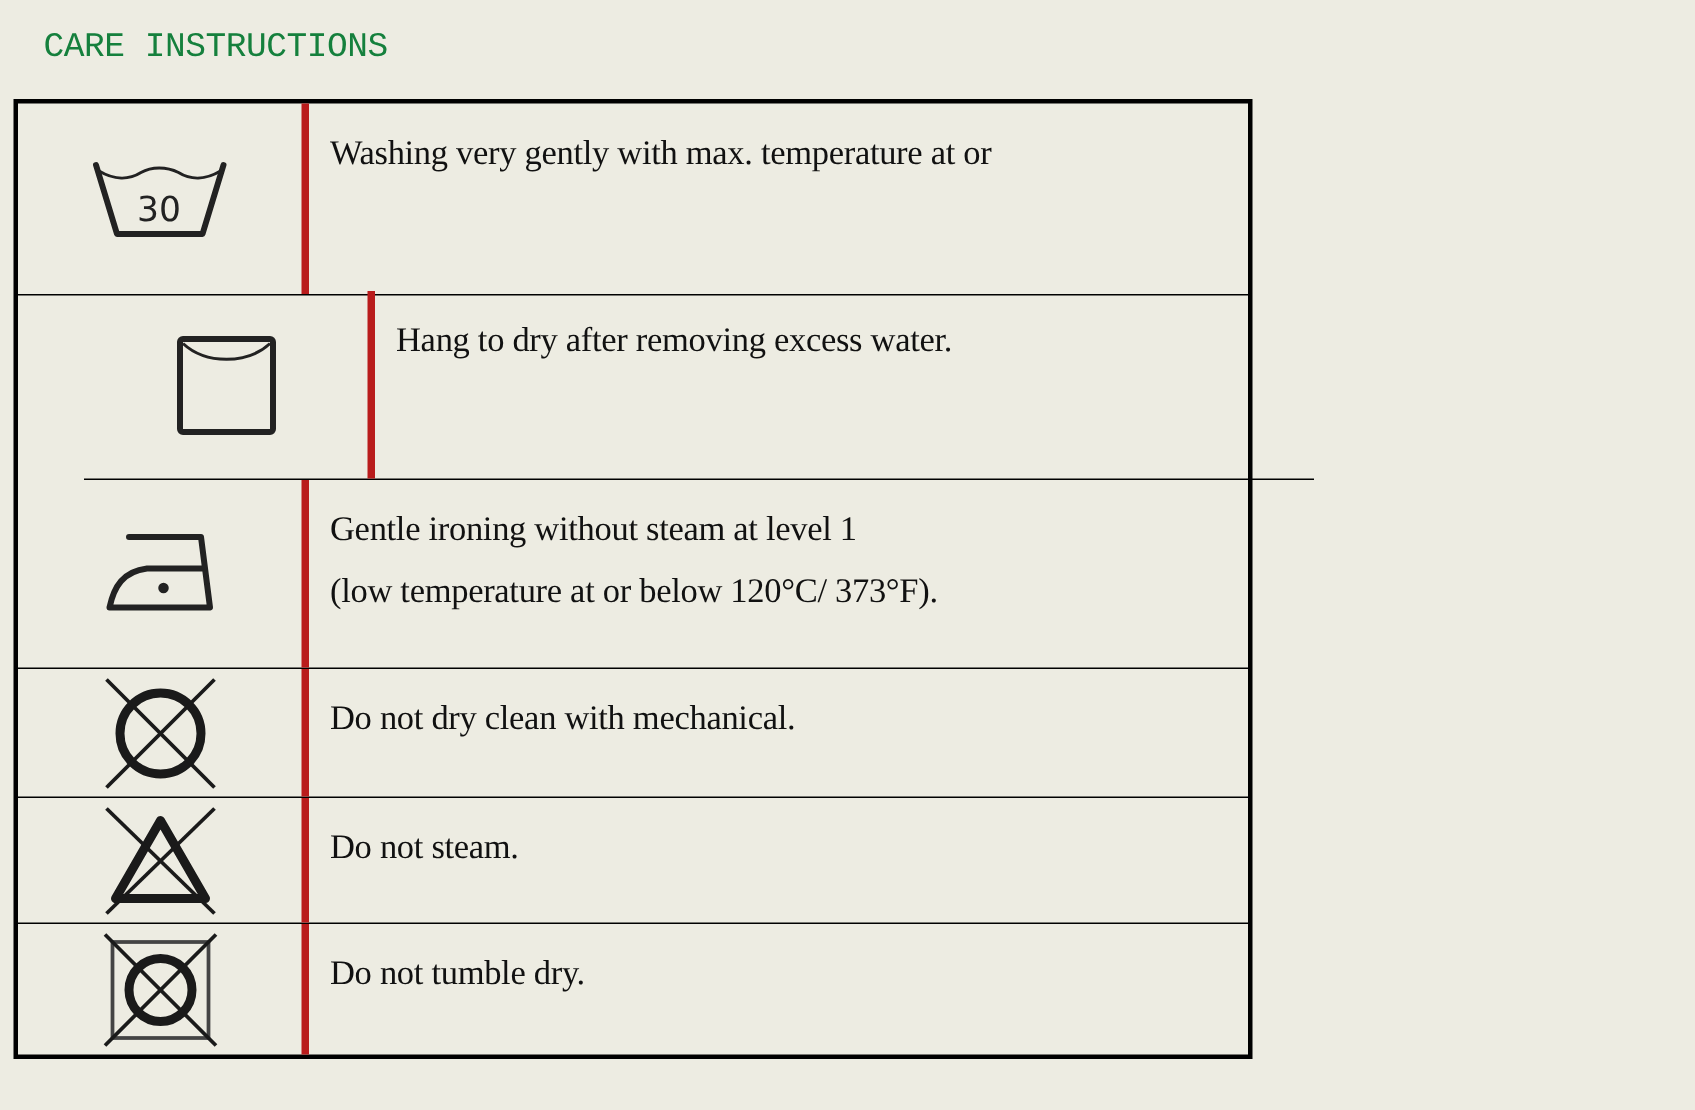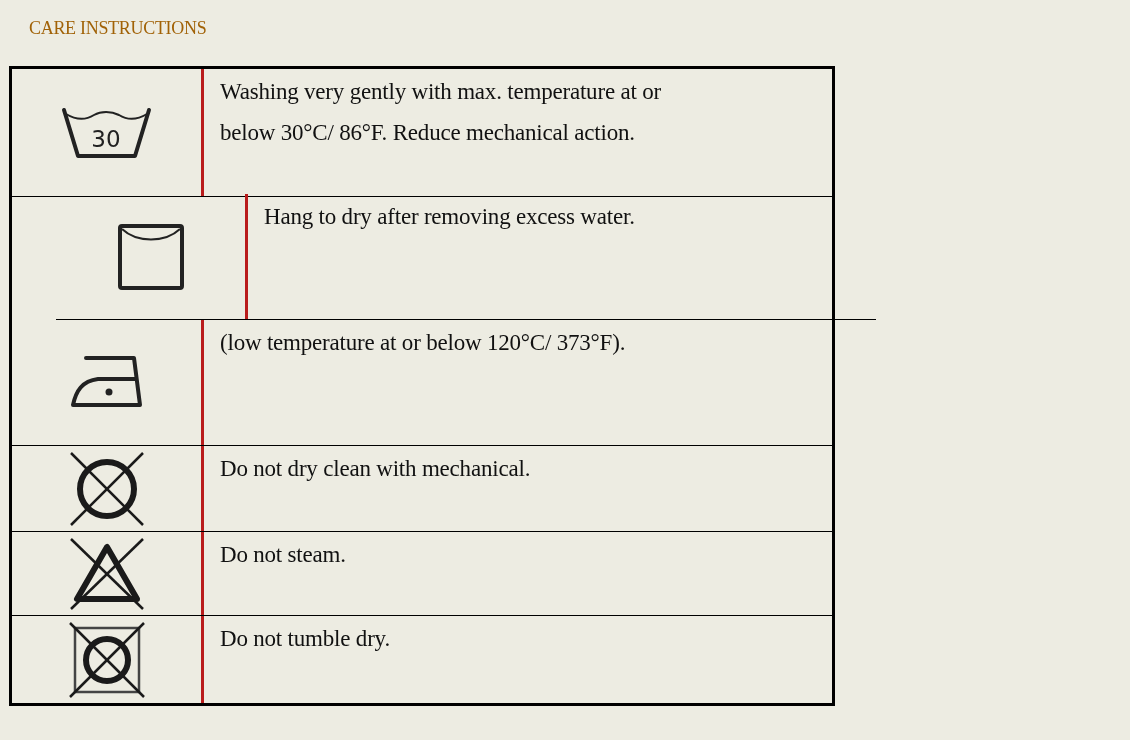--- a/index.html
+++ b/index.html
@@ -5,45 +5,45 @@
   html, body { margin: 0; padding: 0; }
   body {
     width: 1130px; height: 740px;
     background: #edece2;
     font-family: "Liberation Serif", "DejaVu Serif", serif;
     position: relative;
     overflow: hidden;
   }
   .title {
     position: absolute; left: 29px; top: 18px;
-    font-size: 18px; color: #a16207;
+    font-size: 23px; color: #15803d;
     letter-spacing: -0.3px;
-    font-family: Liberation Serif, serif;
+    font-family: Liberation Mono, monospace;
   }
   .care-table {
     position: absolute; left: 9px; top: 66px;
     width: 826px; height: 640px;
     border: 3px solid #000;
     box-sizing: border-box;
     border-collapse: collapse;
   }
   .row {
     position: absolute; left: 0; width: 820px;
     border-bottom: 1px solid #000;
     box-sizing: border-box;
   }
   .row.last { border-bottom: none; }
   .icon-cell {
     position: absolute; left: 0; top: 0; bottom: 0; width: 189px;
-    border-right: 3px solid #b91c1c;
+    border-right: 5px solid #b91c1c;
     display: flex; align-items: center; justify-content: center;
   }
   .text-cell {
     position: absolute; left: 190px; top: 0; right: 0; bottom: 0;
-    padding: 2px 0 0 18px;
+    padding: 12px 0 0 18px;
     font-size: 23px; color: #111;
     line-height: 41px;
     letter-spacing: -0.2px;
   }
   .text-cell .line { display: block; }
   svg { display: block; }
 </style>
 </head>
 <body>
 
@@ -54,21 +54,20 @@
   <div class="row" style="top:0;height:128px;">
     <div class="icon-cell">
       <svg width="92" height="54" viewBox="0 0 92 54">
         <path d="M3 4 L17 50 L74 50 L88 4" fill="none" stroke="#222" stroke-width="4" stroke-linejoin="round" stroke-linecap="round"></path>
         <path d="M5 8 C15 14, 25 14, 33 9 C40 5, 50 5, 58 9 C66 14, 76 14, 86 8" fill="none" stroke="#222" stroke-width="2"></path>
         <text x="45" y="41" text-anchor="middle" font-family="DejaVu Sans, sans-serif" font-size="23" fill="#222">30</text>
       </svg>
     </div>
     <div class="text-cell">
       <span class="line">Washing very gently with max. temperature at or</span>
-      <span class="line">below 30°C/ 86°F. Reduce mechanical action.</span>
     </div>
   </div>
 
   <div class="row" style="top:125px;height:126px;margin-left:44px;">
     <div class="icon-cell">
       <svg width="68" height="68" viewBox="0 0 68 68">
         <rect x="3" y="3" width="62" height="62" rx="2" fill="none" stroke="#222" stroke-width="4"></rect>
         <path d="M5 6 C20 20, 48 20, 63 6" fill="none" stroke="#222" stroke-width="2"></path>
       </svg>
     </div>
@@ -78,20 +77,21 @@
   </div>
 
   <div class="row" style="top:251px;height:126px;">
     <div class="icon-cell">
       <svg width="74" height="56" viewBox="0 0 74 56">
         <path d="M16 3 L64 3 L70 50 L3 50 C6 36, 12 26, 28 24 L66 24" fill="none" stroke="#222" stroke-width="4" stroke-linejoin="round" stroke-linecap="round"></path>
         <circle cx="39" cy="37" r="3.5" fill="#222"></circle>
       </svg>
     </div>
     <div class="text-cell">
+      <span class="line">Gentle ironing without steam at level 1</span>
       <span class="line">(low temperature at or below 120°C/ 373°F).</span>
     </div>
   </div>
 
   <div class="row" style="top:377px;height:86px;">
     <div class="icon-cell">
       <svg width="76" height="76" viewBox="0 0 76 76">
         <circle cx="38" cy="38" r="27" fill="none" stroke="#1a1a1a" stroke-width="6"></circle>
         <line x1="2" y1="2" x2="74" y2="74" stroke="#1a1a1a" stroke-width="2.5"></line>
         <line x1="74" y1="2" x2="2" y2="74" stroke="#1a1a1a" stroke-width="2.5"></line>

